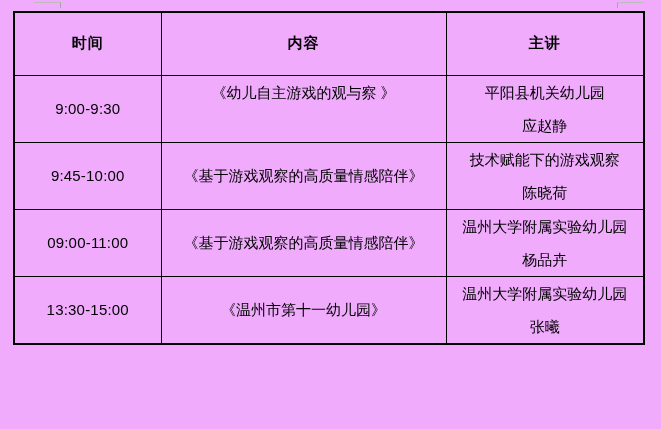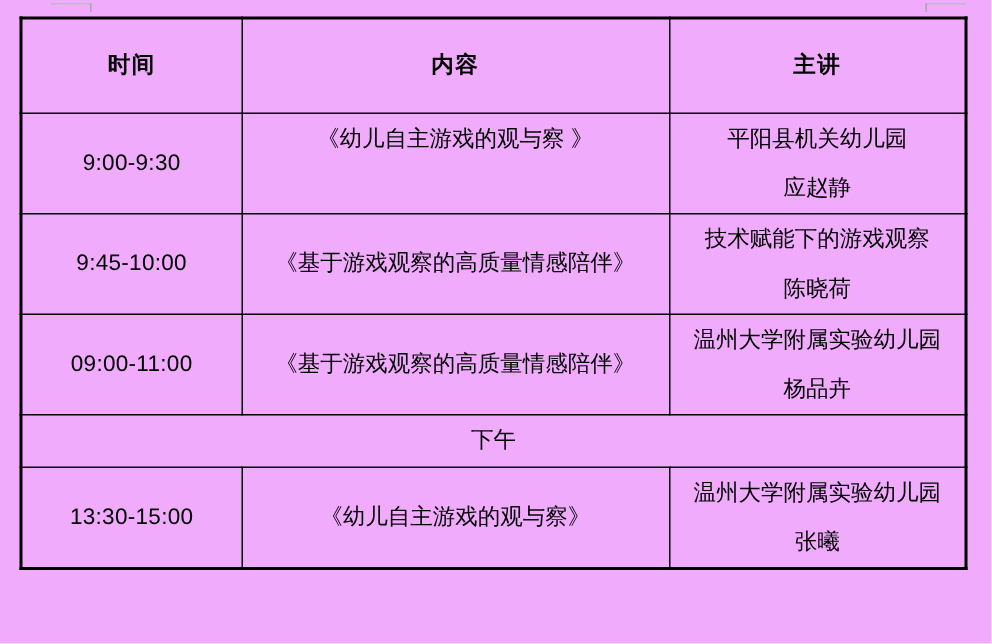--- a/index.html
+++ b/index.html
@@ -124,27 +124,24 @@
 
     <tr class="data-row-3">
       <td class="time-cell">09:00-11:00</td>
       <td class="topic-cell">《基于游戏观察的高质量情感陪伴》</td>
       <td class="speaker-cell">
         <div class="line">温州大学附属实验幼儿园</div>
         <div class="line">杨品卉</div>
       </td>
     </tr>
 
-    <tr class="section-row-2">
-      <td colspan="3">下午</td>
-    </tr>
 
     <tr class="data-row-4">
       <td class="time-cell">13:30-15:00</td>
-      <td class="topic-cell">《幼儿自主游戏的观与察》</td>
+      <td class="topic-cell">《温州市第十一幼儿园》</td>
       <td class="speaker-cell">
         <div class="line">温州大学附属实验幼儿园</div>
         <div class="line">张曦</div>
       </td>
     </tr>
 
   </tbody>
     </table>
 </div>
 

